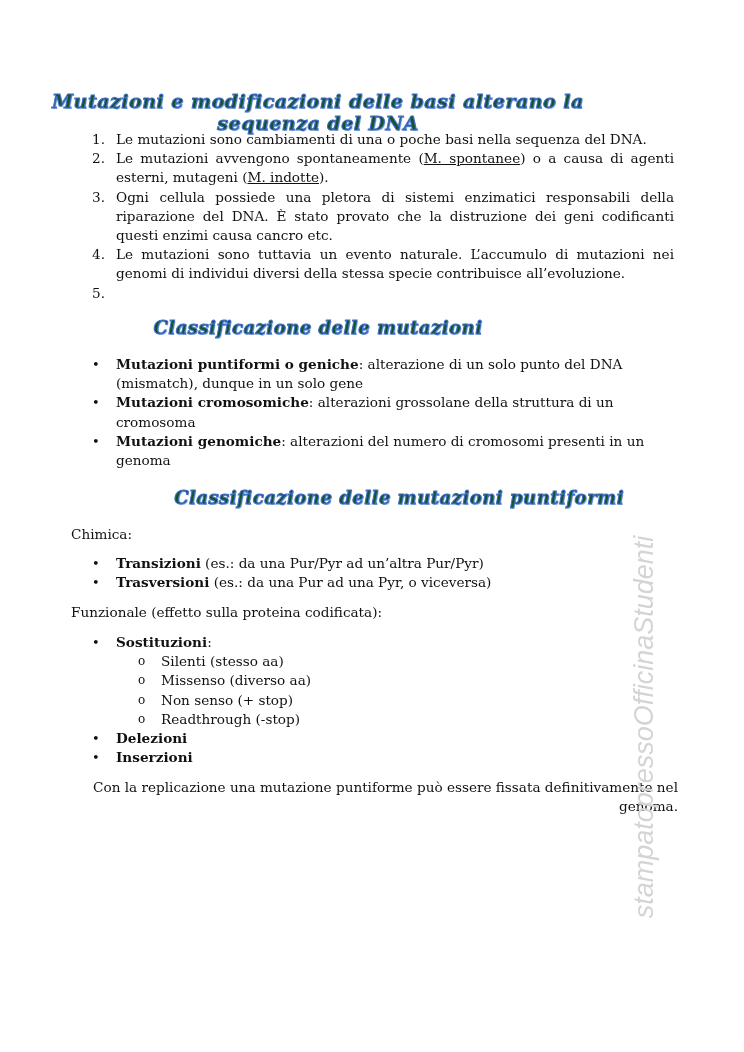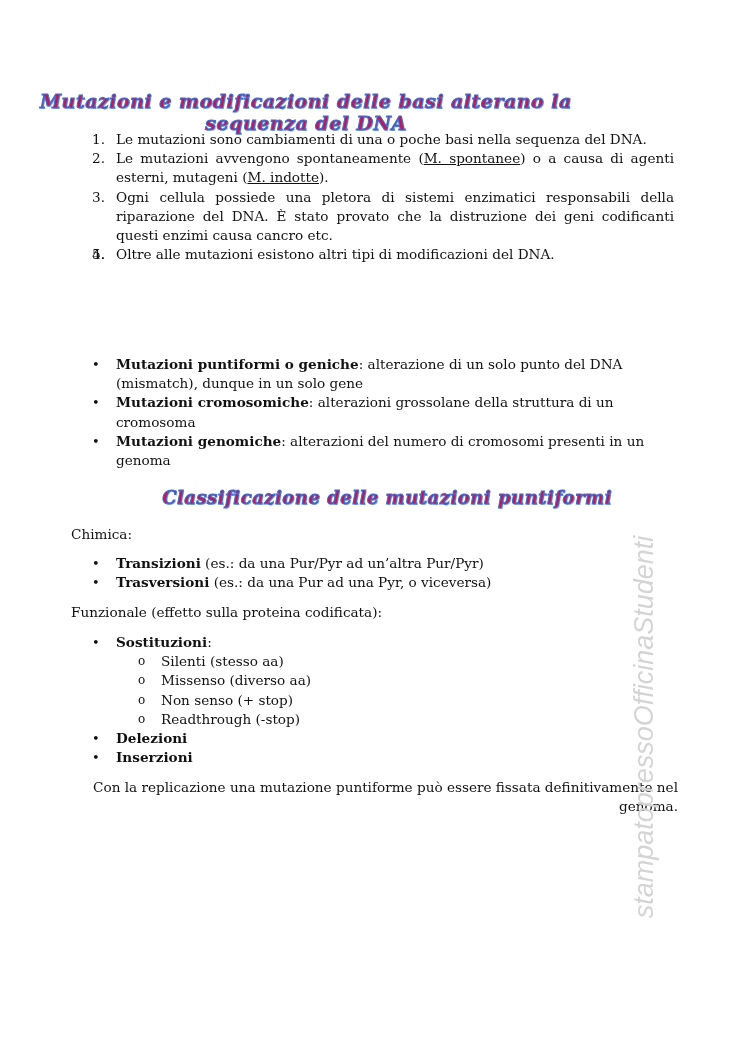--- a/index.html
+++ b/index.html
@@ -2,24 +2,25 @@
 <html><head>
 <meta charset="utf-8">
 <style>
   html, body { margin: 0; padding: 0; background: #ffffff; }
   body { width: 744px; height: 1052px; position: relative; overflow: hidden;
          font-family: "DejaVu Serif", "Liberation Serif", serif; color: #111; }
   .page { position: absolute; left: 0; top: 0; width: 744px; height: 1052px; }
   .title {
     position: absolute; left: 0; width: 612px; text-align: center;
     font-family: "DejaVu Serif", serif; font-style: italic; font-weight: bold;
-    color: #be185d;
+    color: #14532d;
     -webkit-text-stroke: 1px #3f6ec9;
     text-shadow: 1px 1px 0 #9fb8e8;
     letter-spacing: 0.5px;
+    padding-left: 12px;
   }
   .t1 { top: 90px; font-size: 19px; }
   .t2 { top: 317px; font-size: 18px; }
   .t3 { top: 487px; font-size: 18px; text-align: right; }
   .txt { font-size: 13.6px; line-height: 19.2px; }
   ol.main { position: absolute; left: 92px; top: 130px; width: 582px; margin: 0; padding: 0; list-style: none; }
   ol.main li { position: relative; padding-left: 24px; text-align: justify; }
   ol.main li .num { position: absolute; left: 0; top: 0; }
   .u { text-decoration: underline; }
   ul.bul { position: absolute; margin: 0; padding: 0; list-style: none; }
@@ -53,27 +54,28 @@
     <li>
       <span class="num">2.</span>
       <span>Le mutazioni avvengono spontaneamente (</span><span class="u">M. spontanee</span><span>) o a causa di agenti esterni, mutageni (</span><span class="u">M. indotte</span><span>).</span>
     </li>
     <li>
       <span class="num">3.</span>
       <span>Ogni cellula possiede una pletora di sistemi enzimatici responsabili della riparazione del DNA. È stato provato che la distruzione dei geni codificanti questi enzimi causa cancro etc.</span>
     </li>
     <li>
       <span class="num">4.</span>
+      <span>Le mutazioni sono tuttavia un evento naturale. L’accumulo di mutazioni nei genomi di individui diversi della stessa specie contribuisce all’evoluzione.</span>
     </li>
     <li>
       <span class="num">5.</span>
-      <span>Oltre alle mutazioni esistono altri tipi di modificazioni del DNA.</span>
     </li>
   </ol>
 
+  <div class="title t2">Classificazione delle mutazioni</div>
 
   <ul class="bul txt" style="left:92px; top:355px; width:582px;">
     <li>
       <span class="dot">•</span>
       <span class="b">Mutazioni puntiformi o geniche</span><span>: alterazione di un solo punto del DNA (mismatch), dunque in un solo gene</span>
     </li>
     <li>
       <span class="dot">•</span>
       <span class="b">Mutazioni cromosomiche</span><span>: alterazioni grossolane della struttura di un cromosoma</span>
     </li>

